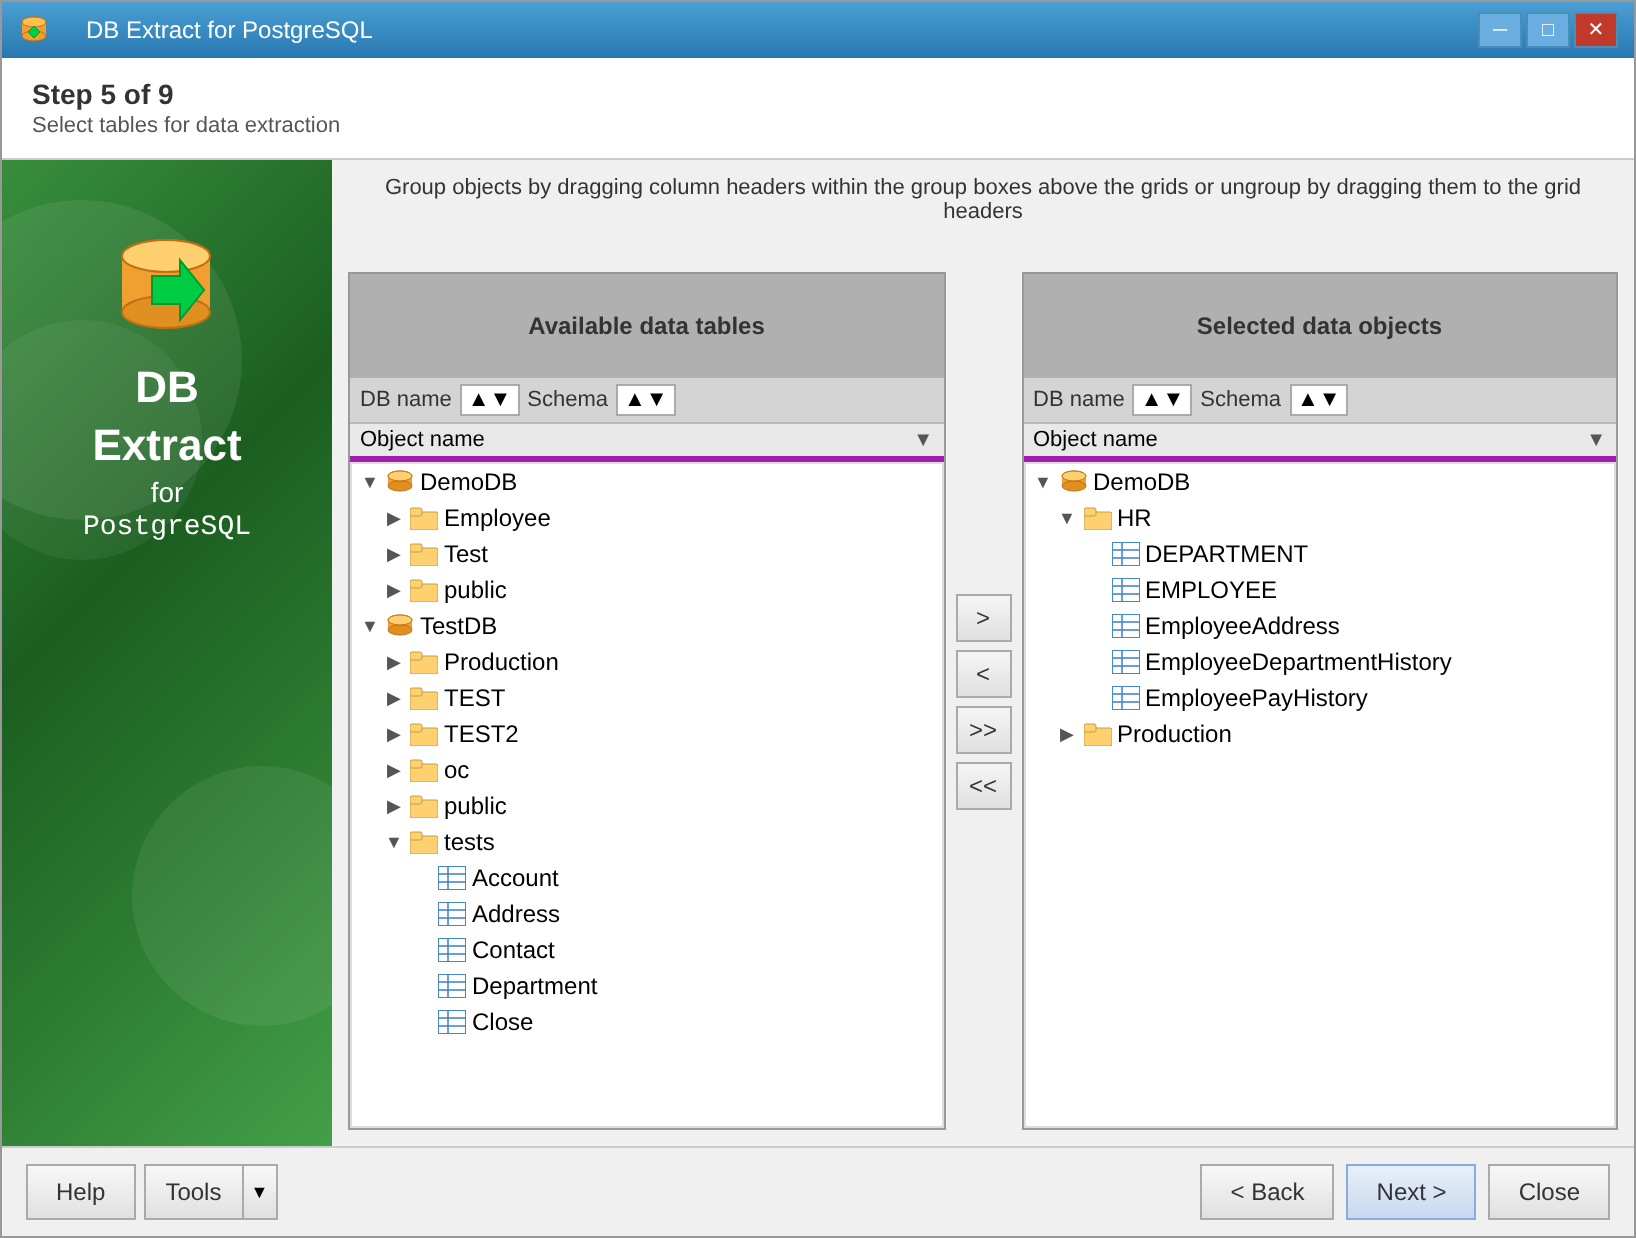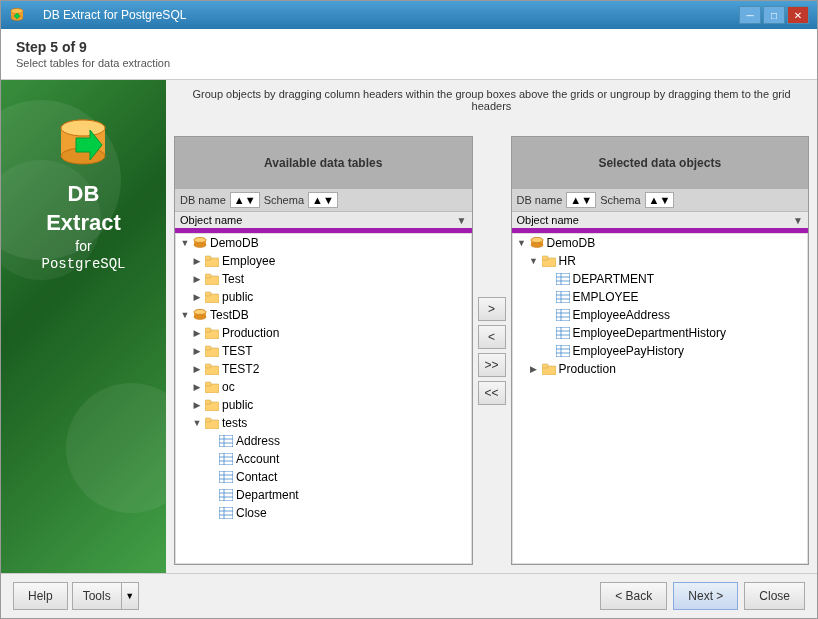--- a/index.html
+++ b/index.html
@@ -33,21 +33,21 @@
     
     .tables-area { display: flex; flex: 1; gap: 0; overflow: hidden; }
     
     .table-panel { flex: 1; border: 1px solid #999; background: white; display: flex; flex-direction: column; overflow: hidden; }
     .table-panel-title { background: #b0b0b0; text-align: center; padding: 19px; font-weight: bold; font-size: 12px; color: #333; }
     
     .filter-bar { background: #d4d4d4; padding: 3px 5px; display: flex; align-items: center; gap: 4px; border-bottom: 1px solid #bbb; }
     .filter-label { font-size: 11px; color: #333; }
     .filter-sort { display: flex; align-items: center; background: white; border: 1px solid #aaa; padding: 1px 3px; font-size: 11px; }
     
-    .object-header { background: #e8e8e8; padding: 2px 5px; font-size: 11px; border-bottom: 5px solid #a21caf; display: flex; align-items: center; }
+    .object-header { background: #e8e8e8; padding: 2px 5px; font-size: 11px; border-bottom: 3px solid #a21caf; display: flex; align-items: center; }
     .object-col { flex: 1; }
     .scroll-arrow { font-size: 10px; color: #555; }
     
     .tree-area { flex: 1; overflow-y: auto; overflow-x: hidden; border: 1px solid #ddd; }
     .tree-item { display: flex; align-items: center; padding: 1px 2px; cursor: pointer; white-space: nowrap; }
     .expand-icon { width: 14px; height: 14px; display: inline-flex; align-items: center; justify-content: center; font-size: 9px; color: #555; flex-shrink: 0; }
     .tree-icon { width: 16px; height: 16px; display: inline-flex; align-items: center; justify-content: center; flex-shrink: 0; margin-right: 2px; }
     .tree-label { font-size: 12px; }
     
     .middle-buttons { display: flex; flex-direction: column; justify-content: center; align-items: center; gap: 4px; padding: 0 5px; }
@@ -280,34 +280,34 @@
             <div class="tree-item indent2">
               <span class="expand-icon"> </span>
               <span class="tree-icon">
                 <svg width="14" height="12">
                     <rect x="0" y="0" width="14" height="12" fill="white" stroke="#4488cc" stroke-width="1"></rect>
                     <line x1="0" y1="4" x2="14" y2="4" stroke="#4488cc" stroke-width="0.8"></line>
                     <line x1="0" y1="8" x2="14" y2="8" stroke="#4488cc" stroke-width="0.8"></line>
                     <line x1="5" y1="0" x2="5" y2="12" stroke="#4488cc" stroke-width="0.8"></line>
                   </svg>
               </span>
+              <span class="tree-label">Account</span>
+            </div>
+
+            <div class="tree-item indent2">
+              <span class="expand-icon"> </span>
+              <span class="tree-icon">
+                <svg width="14" height="12">
+                    <rect x="0" y="0" width="14" height="12" fill="white" stroke="#4488cc" stroke-width="1"></rect>
+                    <line x1="0" y1="4" x2="14" y2="4" stroke="#4488cc" stroke-width="0.8"></line>
+                    <line x1="0" y1="8" x2="14" y2="8" stroke="#4488cc" stroke-width="0.8"></line>
+                    <line x1="5" y1="0" x2="5" y2="12" stroke="#4488cc" stroke-width="0.8"></line>
+                  </svg>
+              </span>
               <span class="tree-label">Address</span>
-            </div>
-
-            <div class="tree-item indent2">
-              <span class="expand-icon"> </span>
-              <span class="tree-icon">
-                <svg width="14" height="12">
-                    <rect x="0" y="0" width="14" height="12" fill="white" stroke="#4488cc" stroke-width="1"></rect>
-                    <line x1="0" y1="4" x2="14" y2="4" stroke="#4488cc" stroke-width="0.8"></line>
-                    <line x1="0" y1="8" x2="14" y2="8" stroke="#4488cc" stroke-width="0.8"></line>
-                    <line x1="5" y1="0" x2="5" y2="12" stroke="#4488cc" stroke-width="0.8"></line>
-                  </svg>
-              </span>
-              <span class="tree-label">Account</span>
             </div>
 
             <div class="tree-item indent2">
               <span class="expand-icon"> </span>
               <span class="tree-icon">
                 <svg width="14" height="12">
                     <rect x="0" y="0" width="14" height="12" fill="white" stroke="#4488cc" stroke-width="1"></rect>
                     <line x1="0" y1="4" x2="14" y2="4" stroke="#4488cc" stroke-width="0.8"></line>
                     <line x1="0" y1="8" x2="14" y2="8" stroke="#4488cc" stroke-width="0.8"></line>
                     <line x1="5" y1="0" x2="5" y2="12" stroke="#4488cc" stroke-width="0.8"></line>

